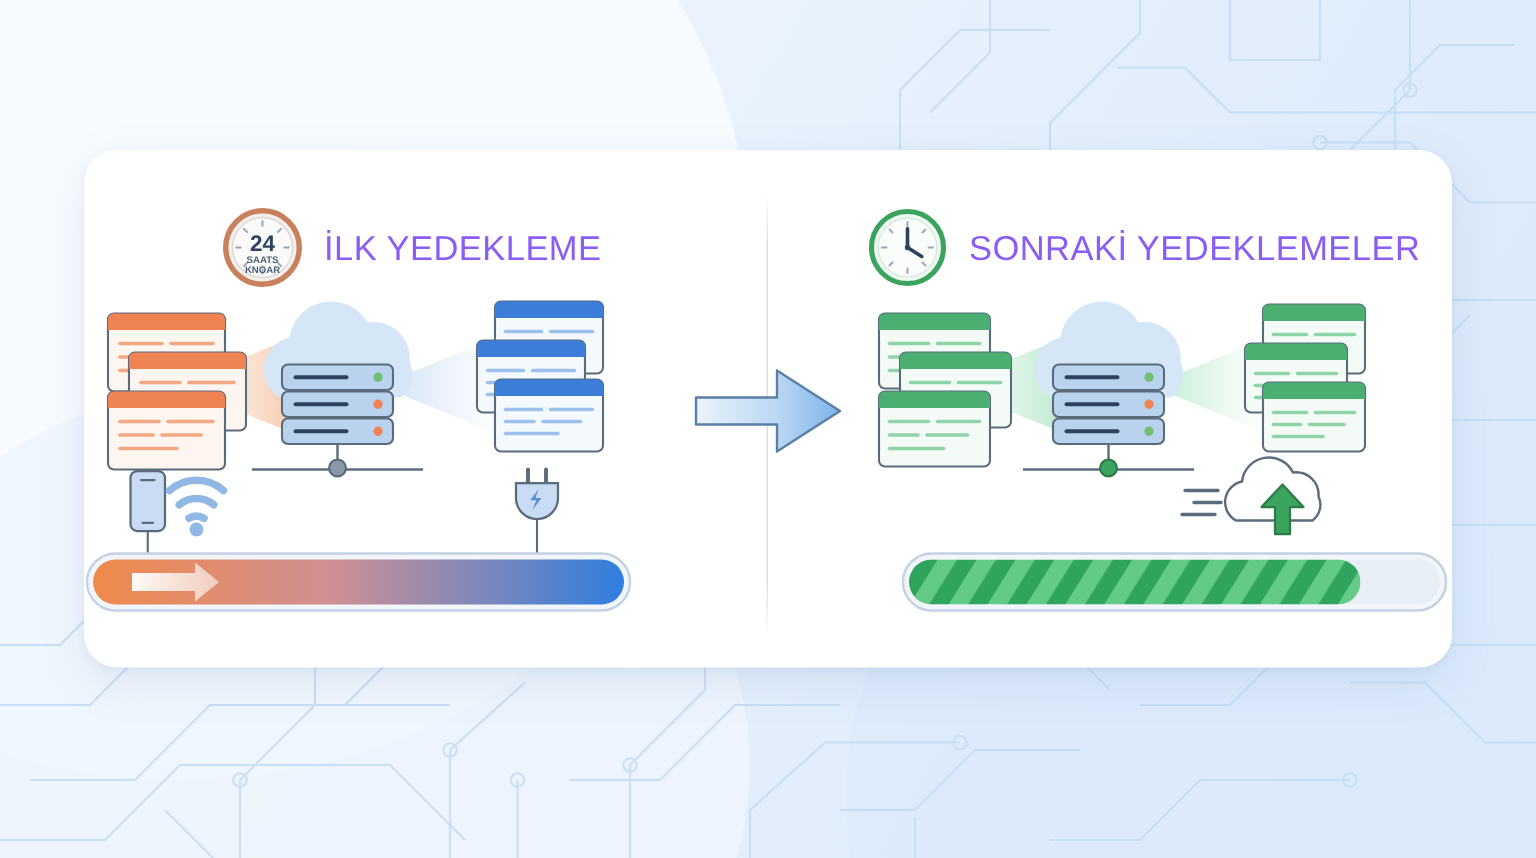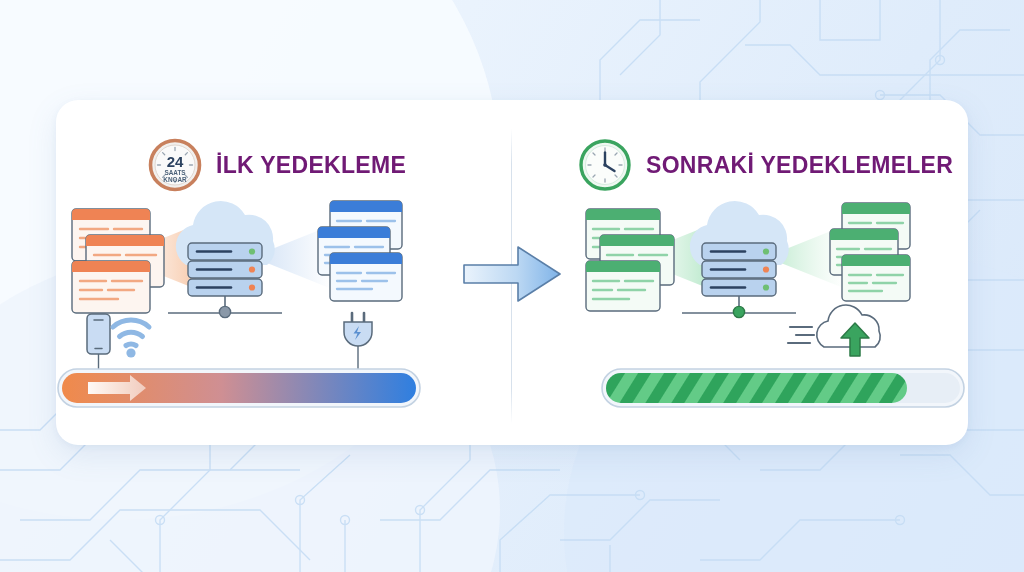--- a/index.html
+++ b/index.html
@@ -28,22 +28,22 @@
   .divider{
     position:absolute;left:511px;top:128px;width:1px;height:296px;
     background:linear-gradient(to bottom,rgba(200,214,230,0) 0%,#d7e1ec 12%,#d7e1ec 88%,rgba(200,214,230,0) 100%);
   }
 
   
   .hdr{position:absolute;display:flex;align-items:center;gap:14px;}
   .hdr-left{left:148px;top:138px;}
   .hdr-right{left:578px;top:138px;text-align:right;}
   .hdr-title{
-    font-size:23px;font-weight:bold;letter-spacing:.3px;
-    color:#701a75;white-space:nowrap;
+    font-size:23px;font-weight:normal;letter-spacing:.3px;
+    color:#8b5cf6;white-space:nowrap;
   }
 
   
   .half{position:absolute;top:100px;height:345px;}
   .half-left{left:56px;width:456px;}
   .half-right{left:512px;width:456px;}
 
   .ill{position:absolute;left:0;top:95px;width:456px;height:130px;}
   .barzone{position:absolute;left:0;top:205px;width:456px;height:130px;}
 

